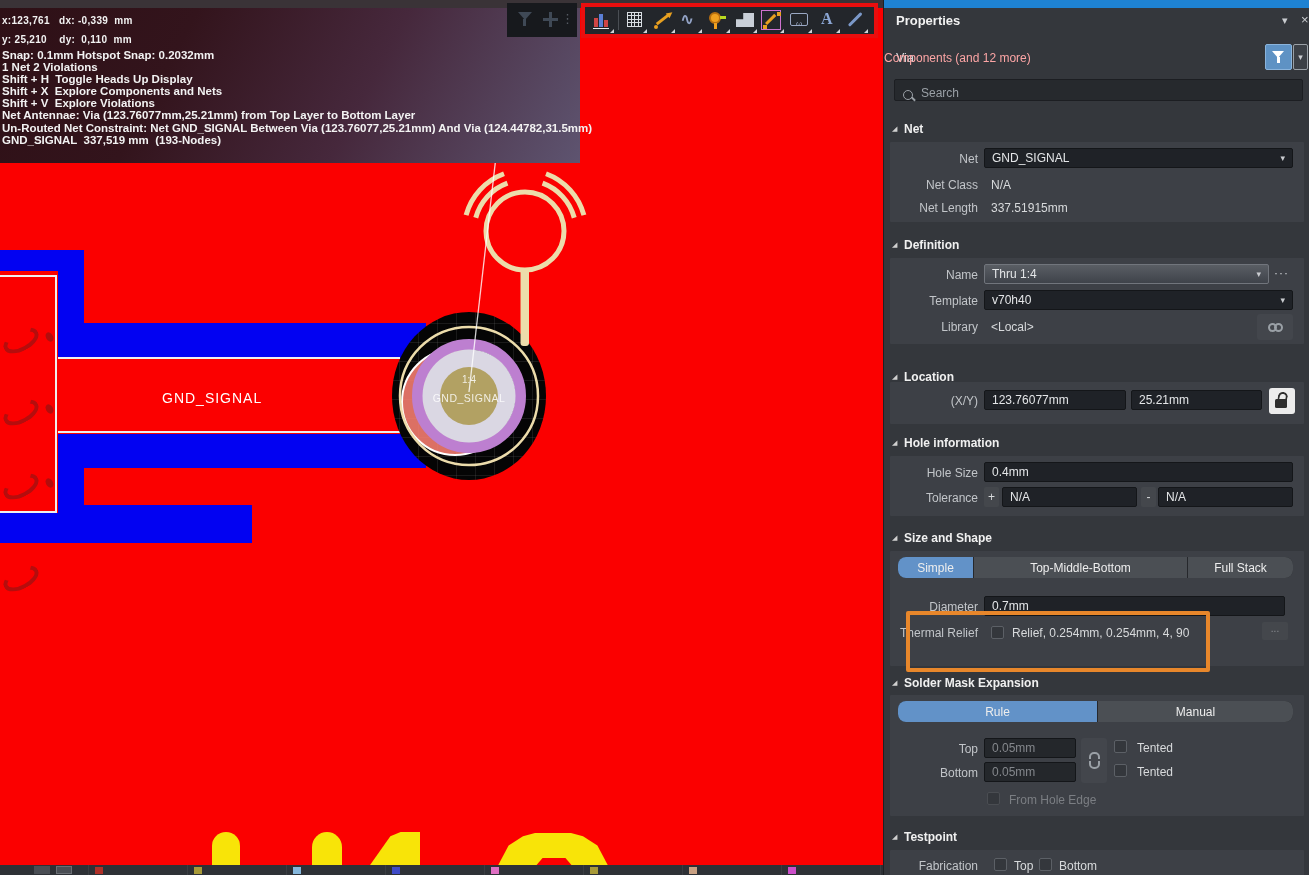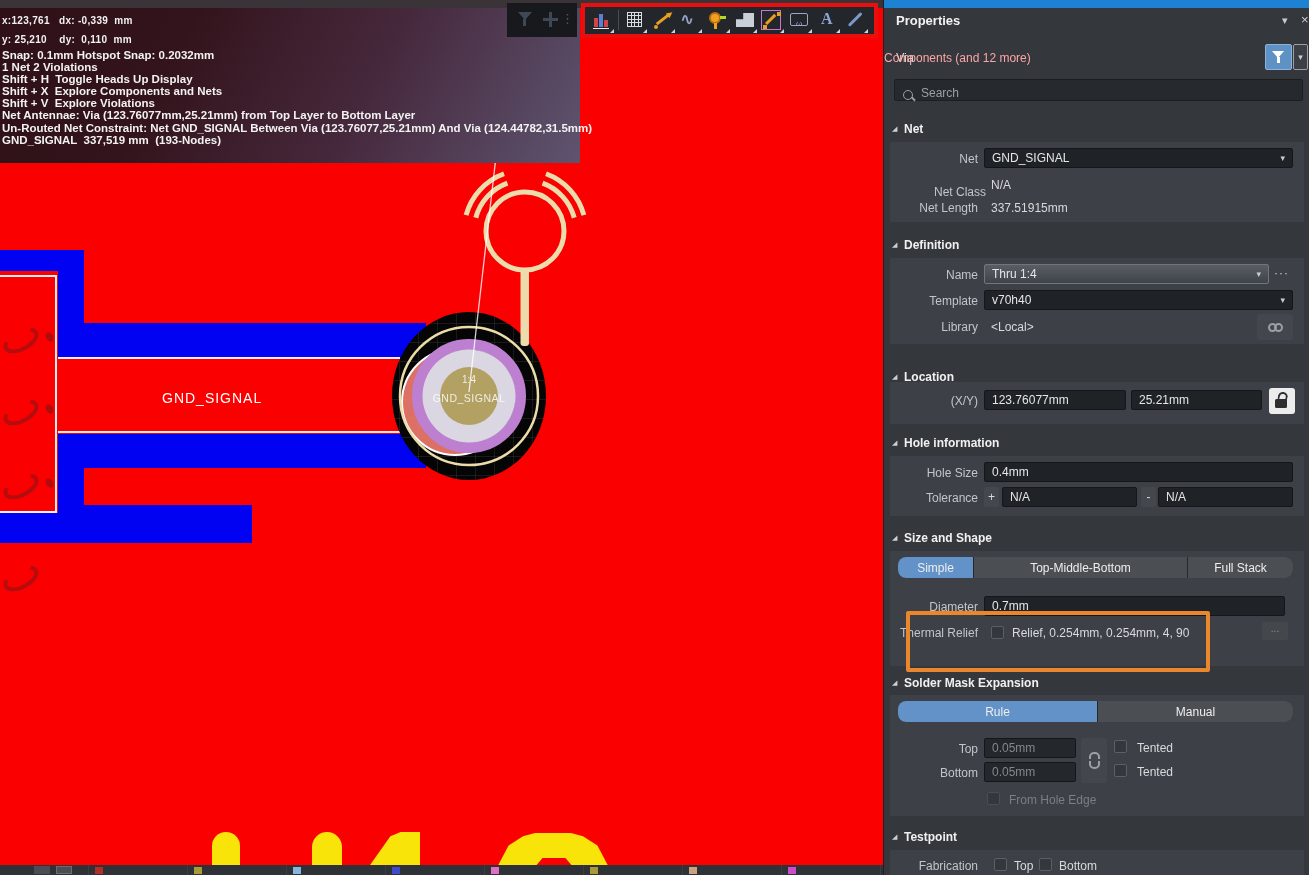--- a/index.html
+++ b/index.html
@@ -239,21 +239,21 @@
   <div class="sec-h" style="top:120px;">
     <span class="ex">◢</span>
     <span class="t">Net</span>
   </div>
   <div class="sec-c" style="top:142px;height:80px;">
     <span class="lbl" style="left:0;top:10px;">Net</span>
     <div class="inp dd" style="left:94px;top:6px;width:309px;">
       <span>GND_SIGNAL</span>
       <span class="caret">▾</span>
     </div>
-    <span class="lbl" style="left:8px;top:36px;margin-top:7px;">Net Class</span>
+    <span class="lbl" style="left:0;top:36px;">Net Class</span>
     <span class="val" style="left:101px;top:36px;">N/A</span>
     <span class="lbl" style="left:0;top:59px;">Net Length</span>
     <span class="val" style="left:101px;top:59px;">337.51915mm</span>
   </div>
 
   <div class="sec-h" style="top:236px;">
     <span class="ex">◢</span>
     <span class="t">Definition</span>
   </div>
   <div class="sec-c" style="top:258px;height:86px;">

